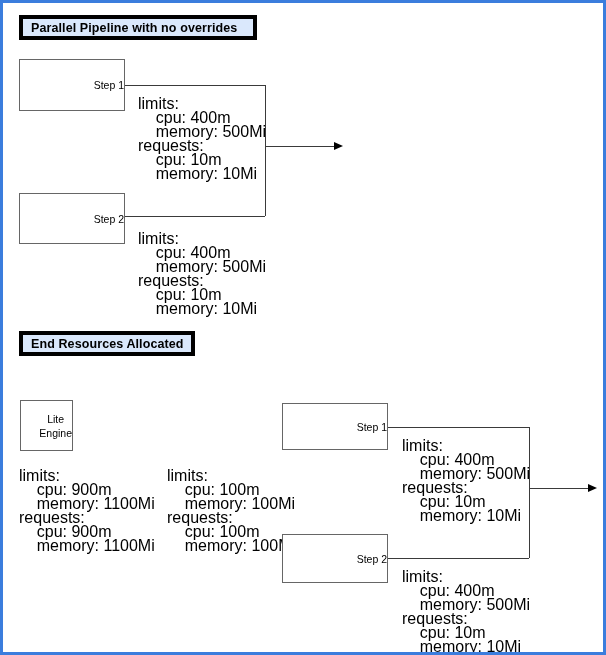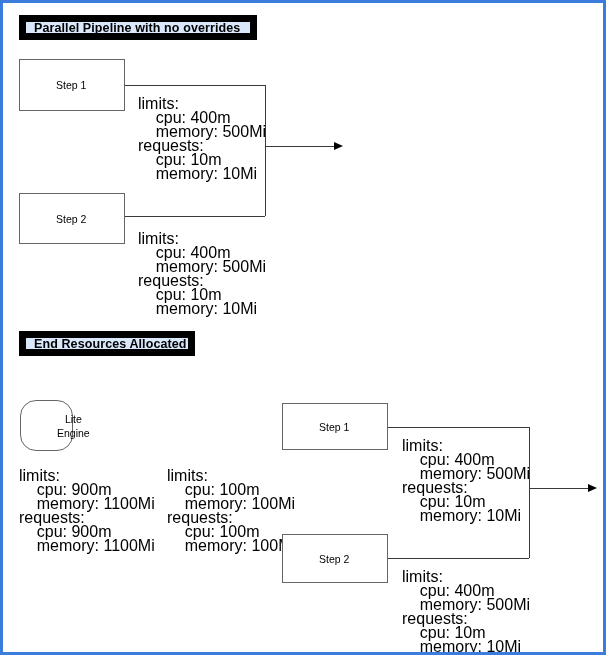--- a/index.html
+++ b/index.html
@@ -14,43 +14,42 @@
     background: #ffffff;
     border: 3px solid #3b7ddd;
     box-sizing: border-box;
     overflow: hidden;
     font-family: "Liberation Sans", sans-serif;
     color: #000000;
   }
   .banner {
     position: absolute;
     background: #dae8fc;
-    border: 7px solid #000000;
+    border: 4px solid #000000;
     box-sizing: border-box;
     font-weight: bold;
     font-size: 12.5px;
     color: #000000;
     display: flex;
     align-items: center;
     padding-left: 8px;
     letter-spacing: 0.1px;
   }
   .node {
     position: absolute;
     background: #ffffff;
     border: 1px solid #666666;
     box-sizing: border-box;
     display: flex;
     align-items: center;
-    justify-content: flex-start;
+    justify-content: flex-end;
     text-align: center;
     font-size: 10.5px;
     line-height: 14px;
     color: #000000;
-    padding-left: 36px;
   }
   .node span { display: block; }
   .res {
     position: absolute;
     font-size: 16px;
     line-height: 14px;
     white-space: pre;
     color: #000000;
   }
   .line-h {
@@ -103,21 +102,21 @@
 
   <div class="res" style="left:135px; top:229px;">limits:
     cpu: 400m
     memory: 500Mi
 requests:
     cpu: 10m
     memory: 10Mi</div>
 
   <div class="banner" style="left:16px; top:328px; width:176px; height:25px;">End Resources Allocated</div>
 
-  <div class="node" style="left:17px; top:397px; width:53px; height:51px;border-radius:16px;">
+  <div class="node" style="left:17px; top:397px; width:53px; height:51px;">
     <div>
       <span>Lite</span>
       <span>Engine</span>
     </div>
   </div>
 
   <div class="res" style="left:16px; top:466px;">limits:
     cpu: 900m
     memory: 1100Mi
 requests:

